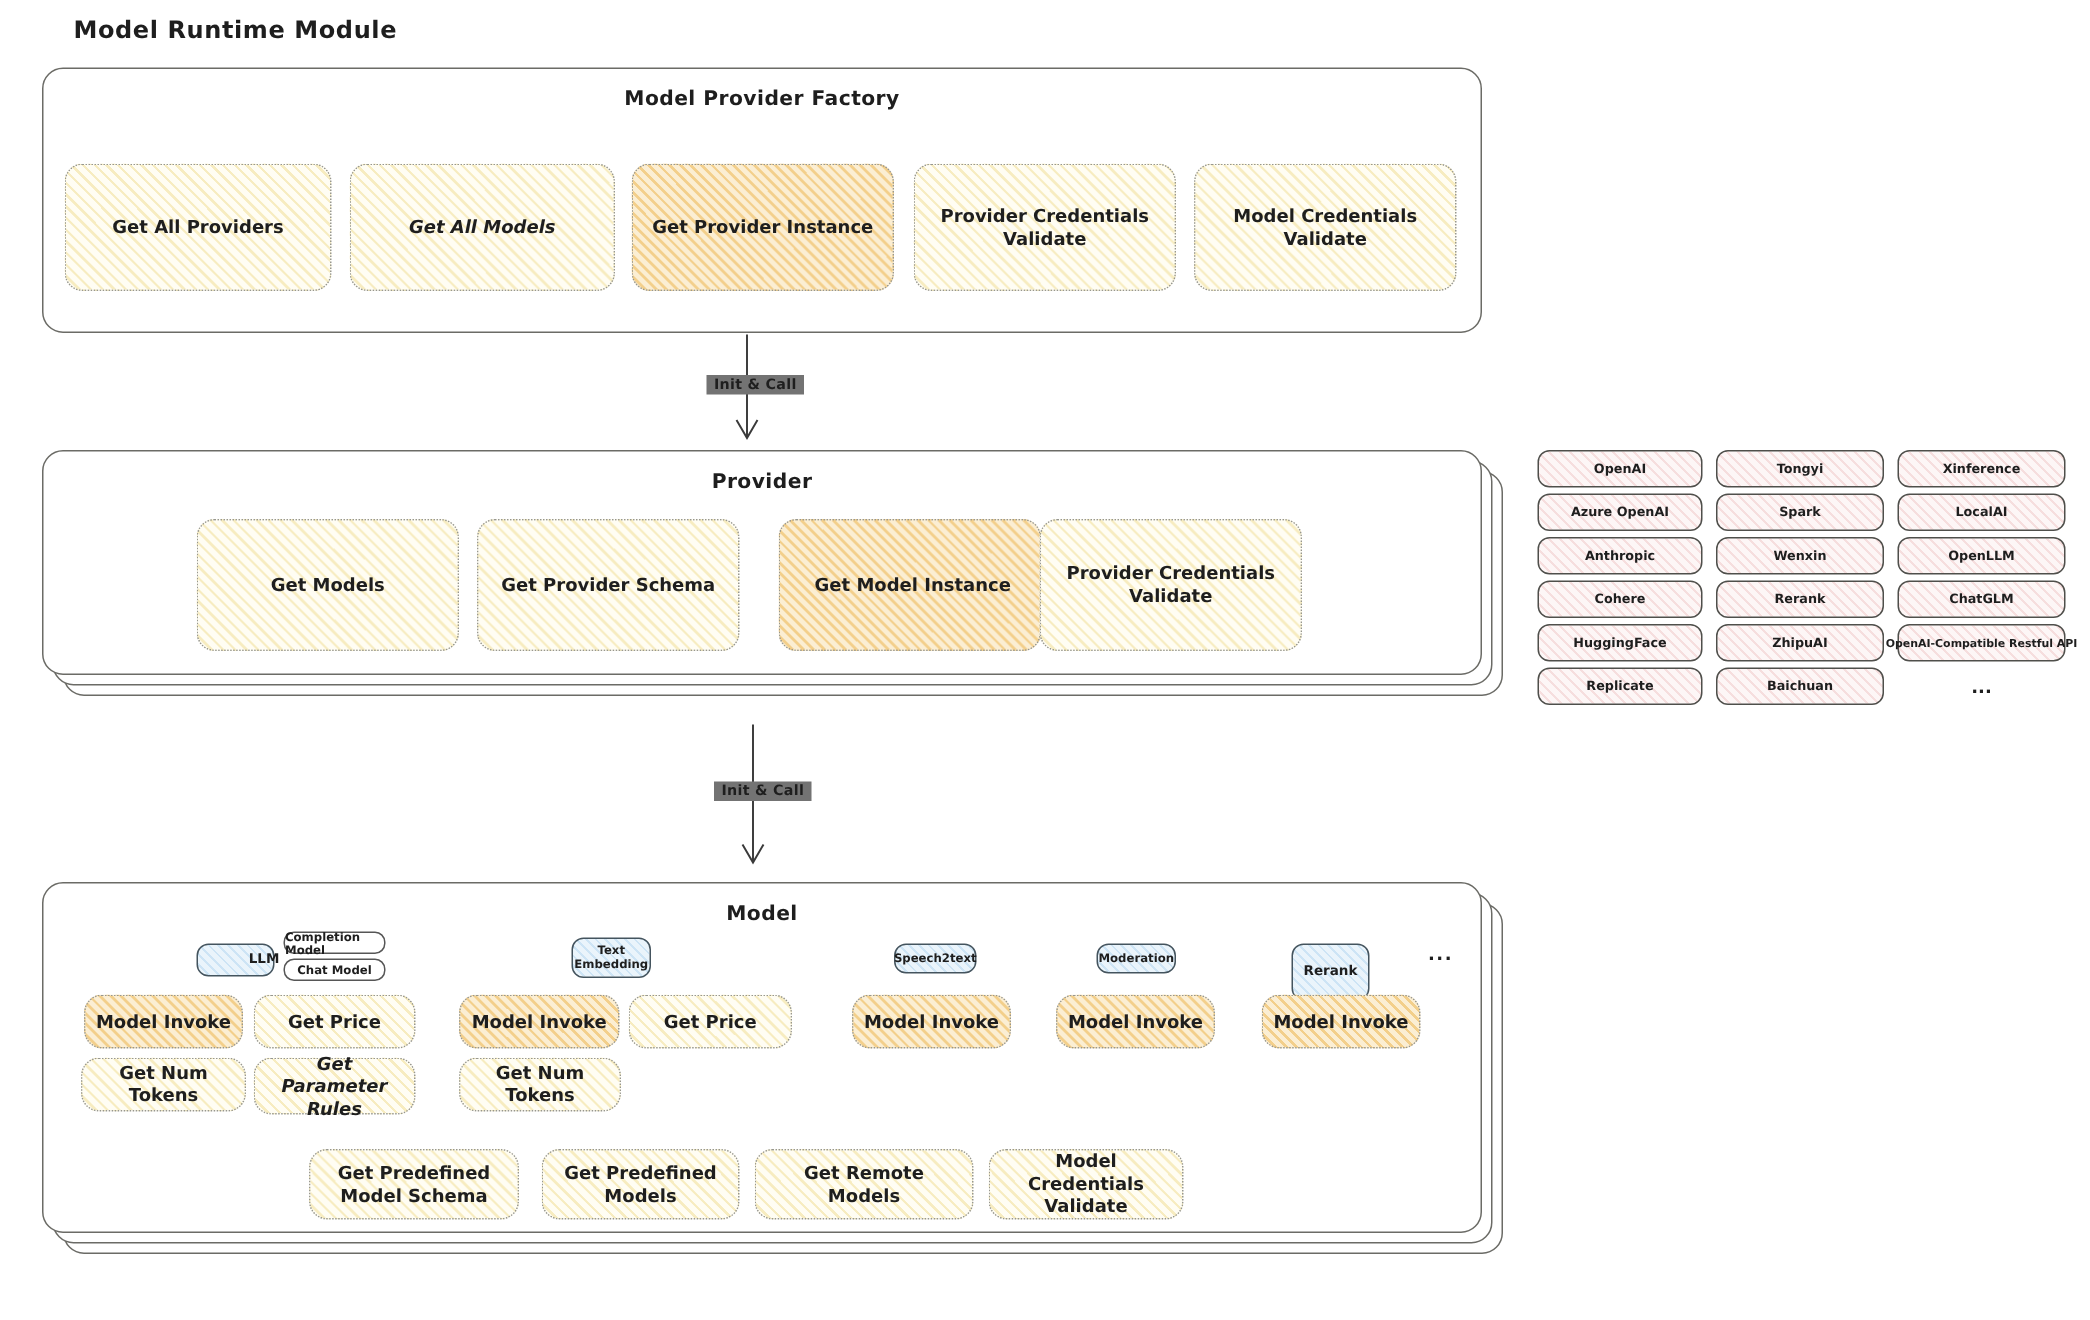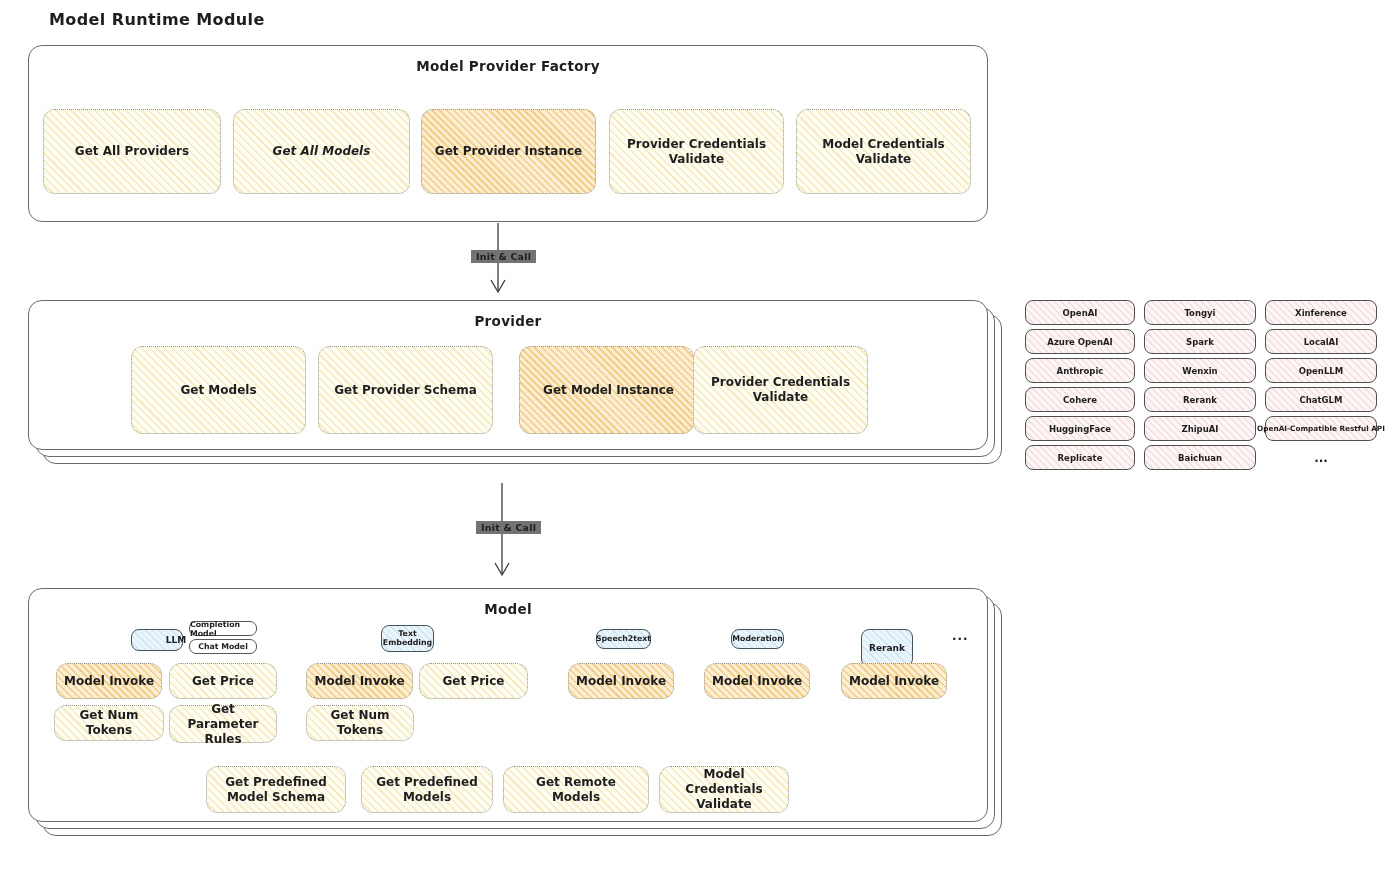--- a/index.html
+++ b/index.html
@@ -120,21 +120,21 @@
 
     <div class="fn-box highlight" style="left:27px;top:74px;width:106px;height:36px;">Model Invoke</div>
     <div class="fn-box" style="left:140px;top:74px;width:108px;height:36px;">Get Price</div>
     <div class="fn-box highlight" style="left:277px;top:74px;width:107px;height:36px;">Model Invoke</div>
     <div class="fn-box" style="left:390px;top:74px;width:109px;height:36px;">Get Price</div>
     <div class="fn-box highlight" style="left:539px;top:74px;width:106px;height:36px;">Model Invoke</div>
     <div class="fn-box highlight" style="left:675px;top:74px;width:106px;height:36px;">Model Invoke</div>
     <div class="fn-box highlight" style="left:812px;top:74px;width:106px;height:36px;">Model Invoke</div>
 
     <div class="fn-box" style="left:25px;top:116px;width:110px;height:36px;">Get Num Tokens</div>
-    <div class="fn-box" style="left:140px;top:116px;width:108px;height:38px;">Get Parameter Rules</div>
+    <div class="fn-box" style="left:140px;top:116px;width:108px;height:38px;font-style:italic;">Get Parameter Rules</div>
     <div class="fn-box" style="left:277px;top:116px;width:108px;height:36px;">Get Num Tokens</div>
 
     <div class="fn-box" style="left:177px;top:177px;width:140px;height:47px;">Get Predefined Model Schema</div>
     <div class="fn-box" style="left:332px;top:177px;width:132px;height:47px;">Get Predefined Models</div>
     <div class="fn-box" style="left:474px;top:177px;width:146px;height:47px;">Get Remote Models</div>
     <div class="fn-box" style="left:630px;top:177px;width:130px;height:47px;">Model Credentials Validate</div>
   </section>
 
 </div>
 

